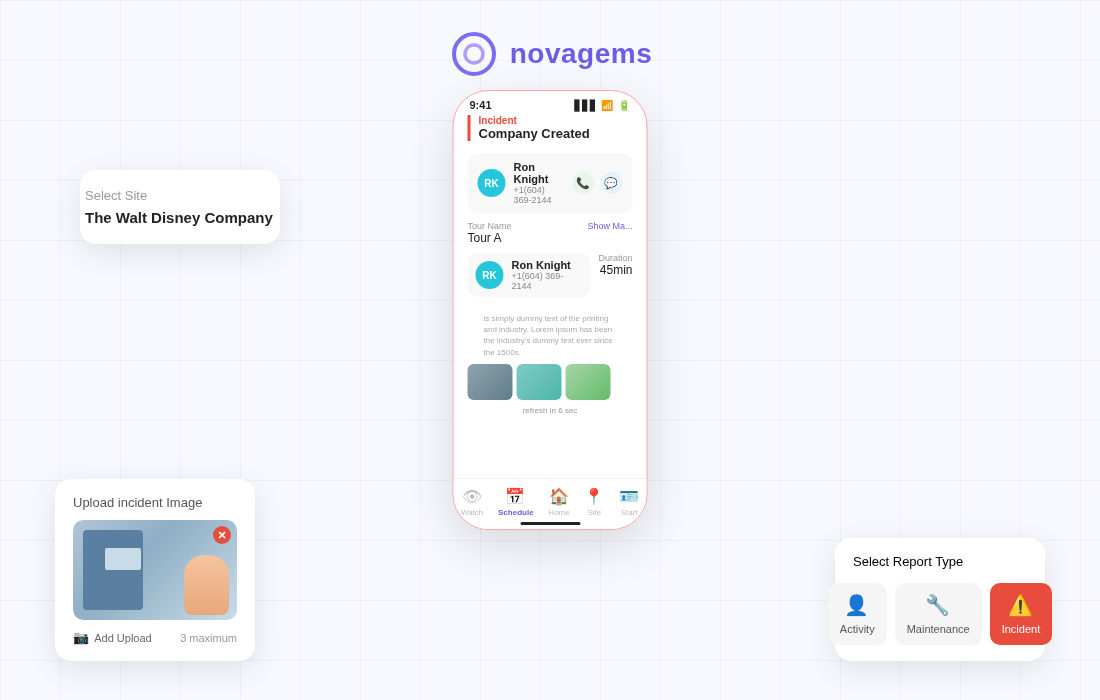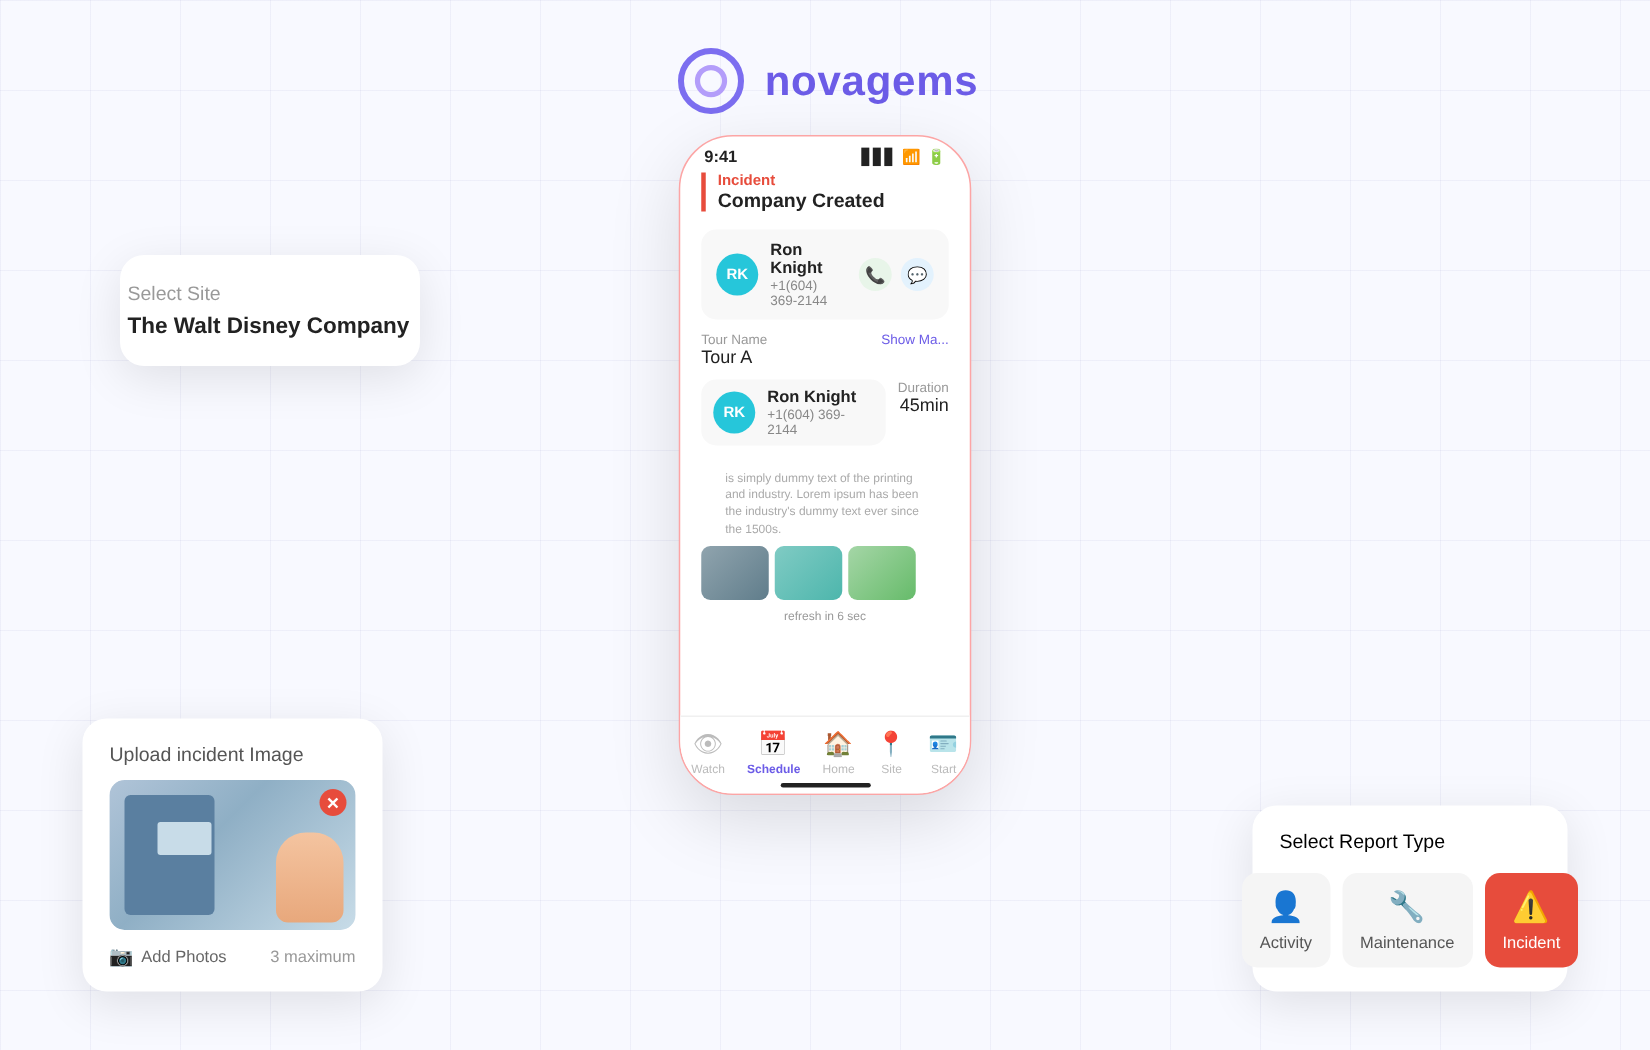--- a/index.html
+++ b/index.html
@@ -477,21 +477,21 @@
           <div class="atm-shape">
             <div class="atm-screen"></div>
           </div>
           <div class="hand-shape"></div>
         </div>
         <div class="red-badge">✕</div>
       </div>
       <div class="upload-footer">
         <div class="add-photos-btn">
           <span class="camera-icon-small">📷</span>
-          <span>Add Photos</span>
+          <span>Add Upload</span>
         </div>
         <div class="max-label">3 maximum</div>
       </div>
     </div>
 
     <div class="card card-report-type">
       <div class="card-label">Select Report Type</div>
       <div class="report-type-buttons">
         <div class="report-btn">
           <span class="report-btn-icon">👤</span>

